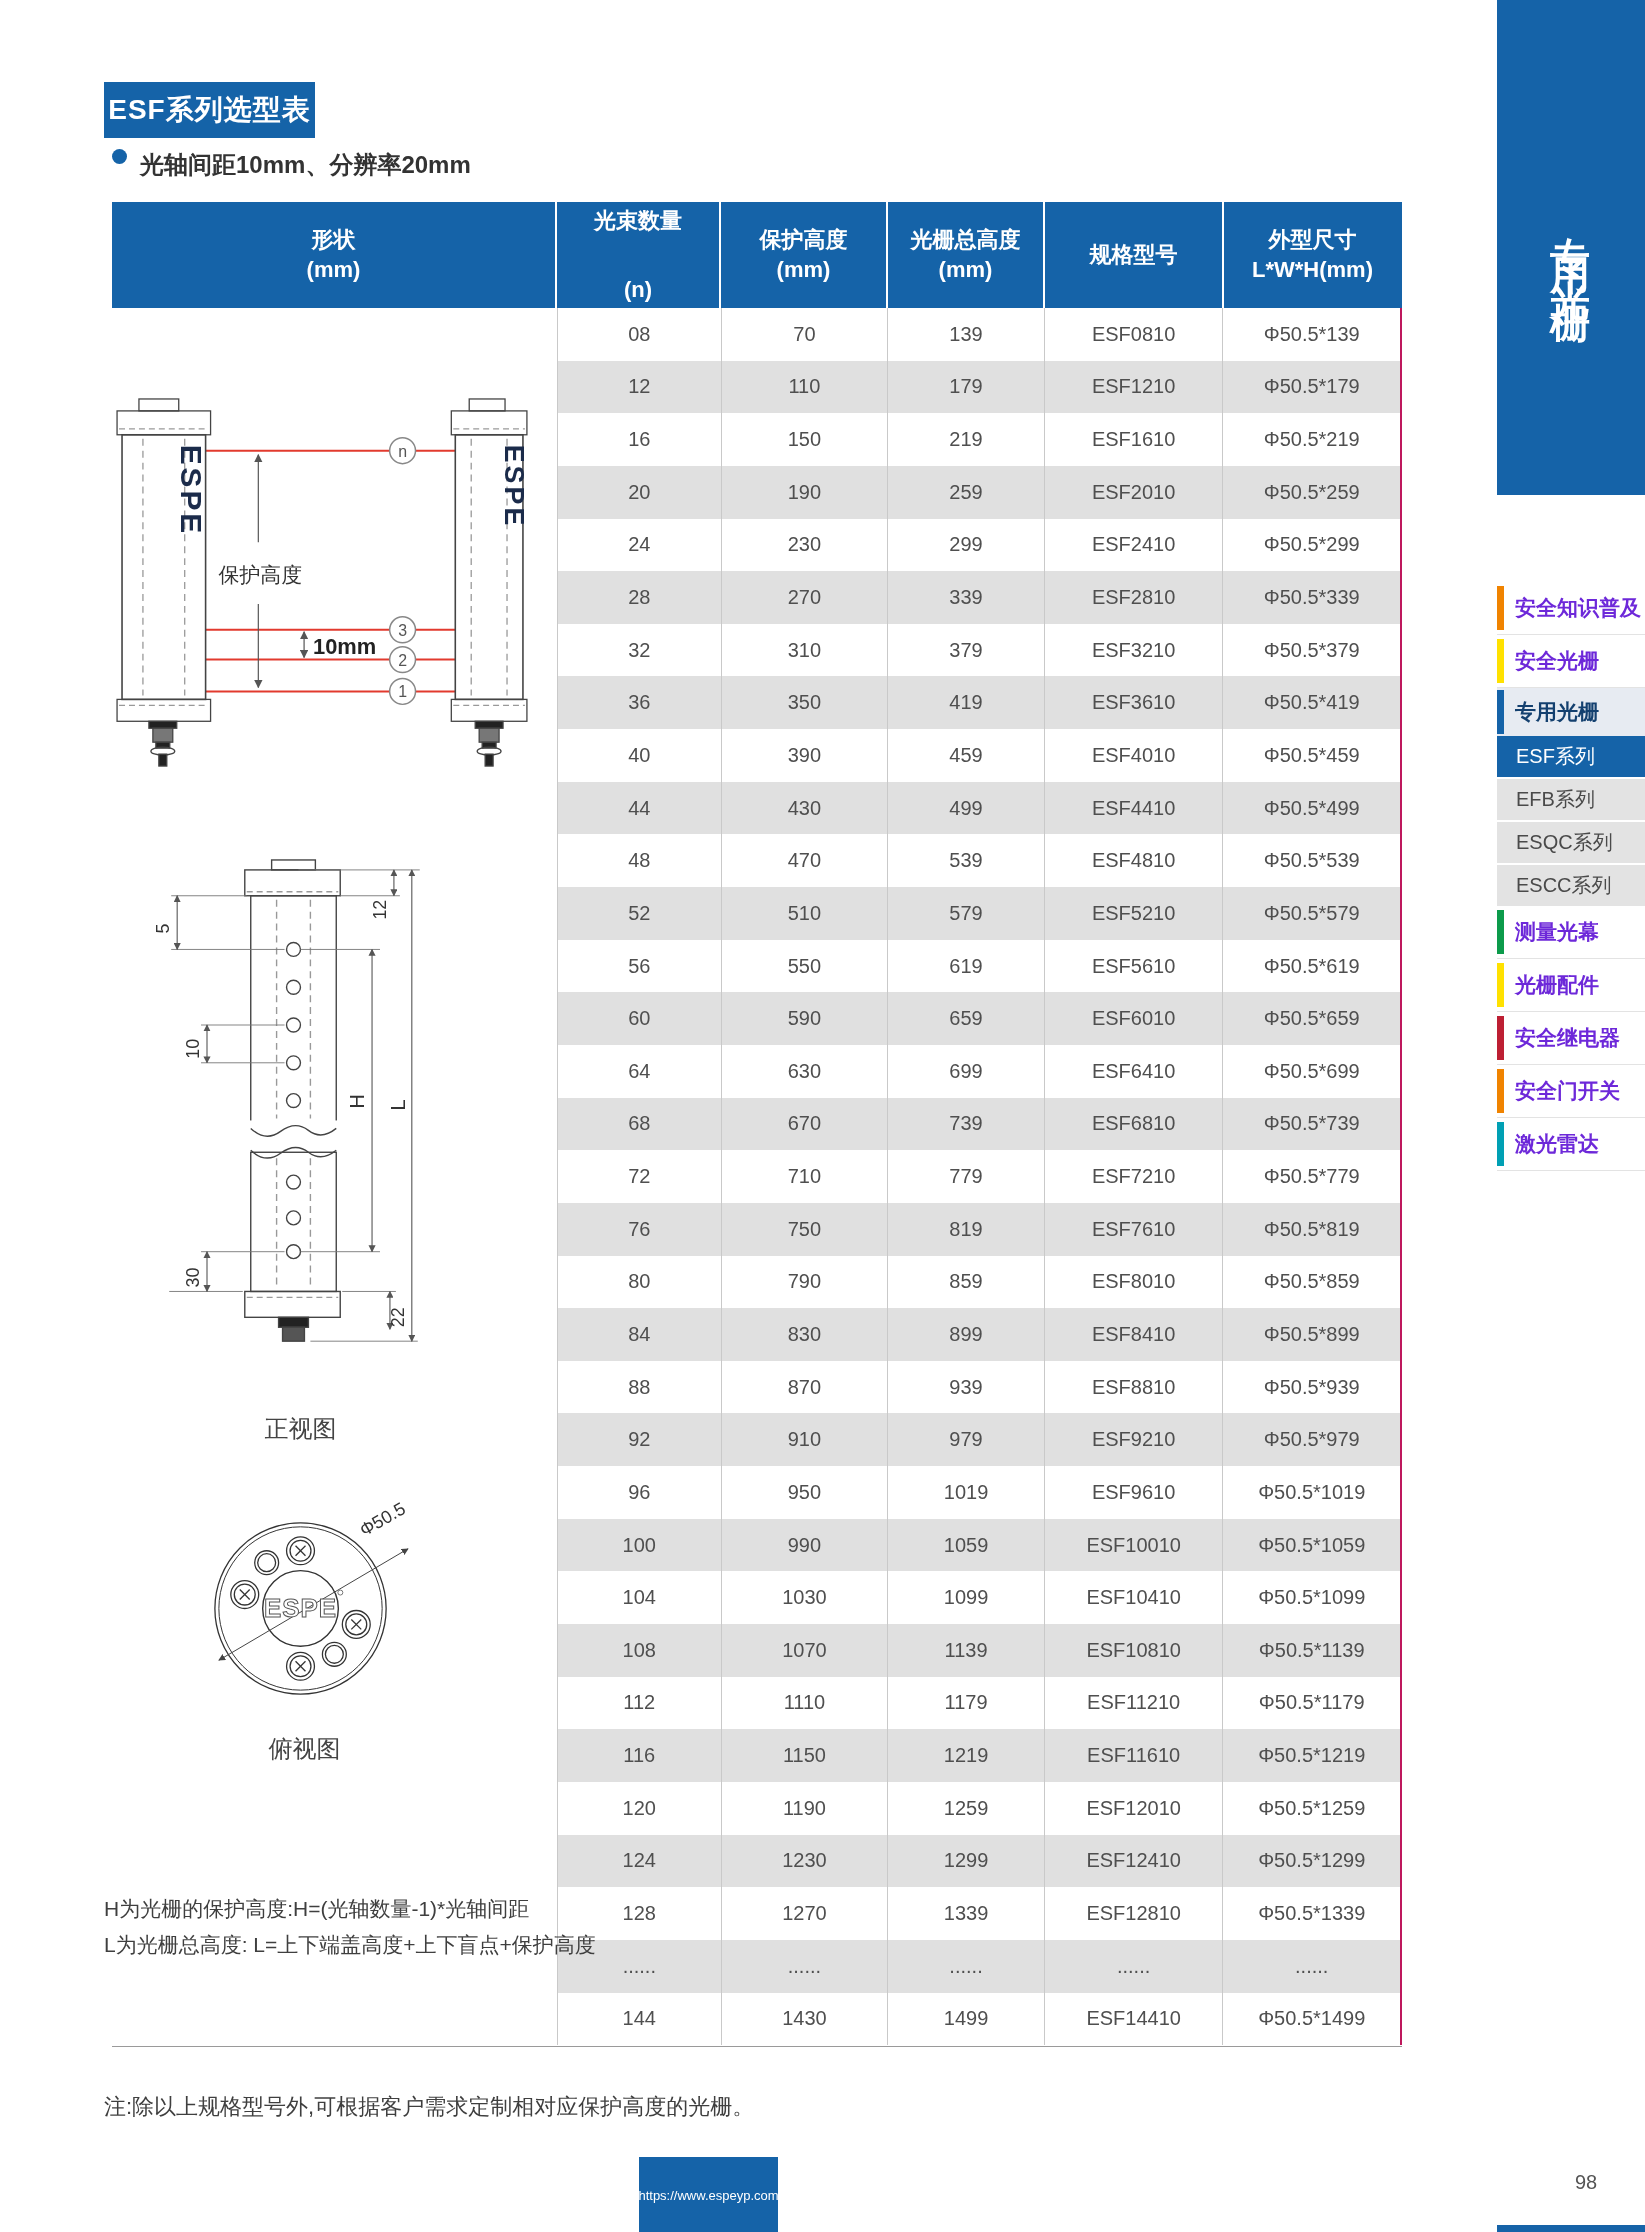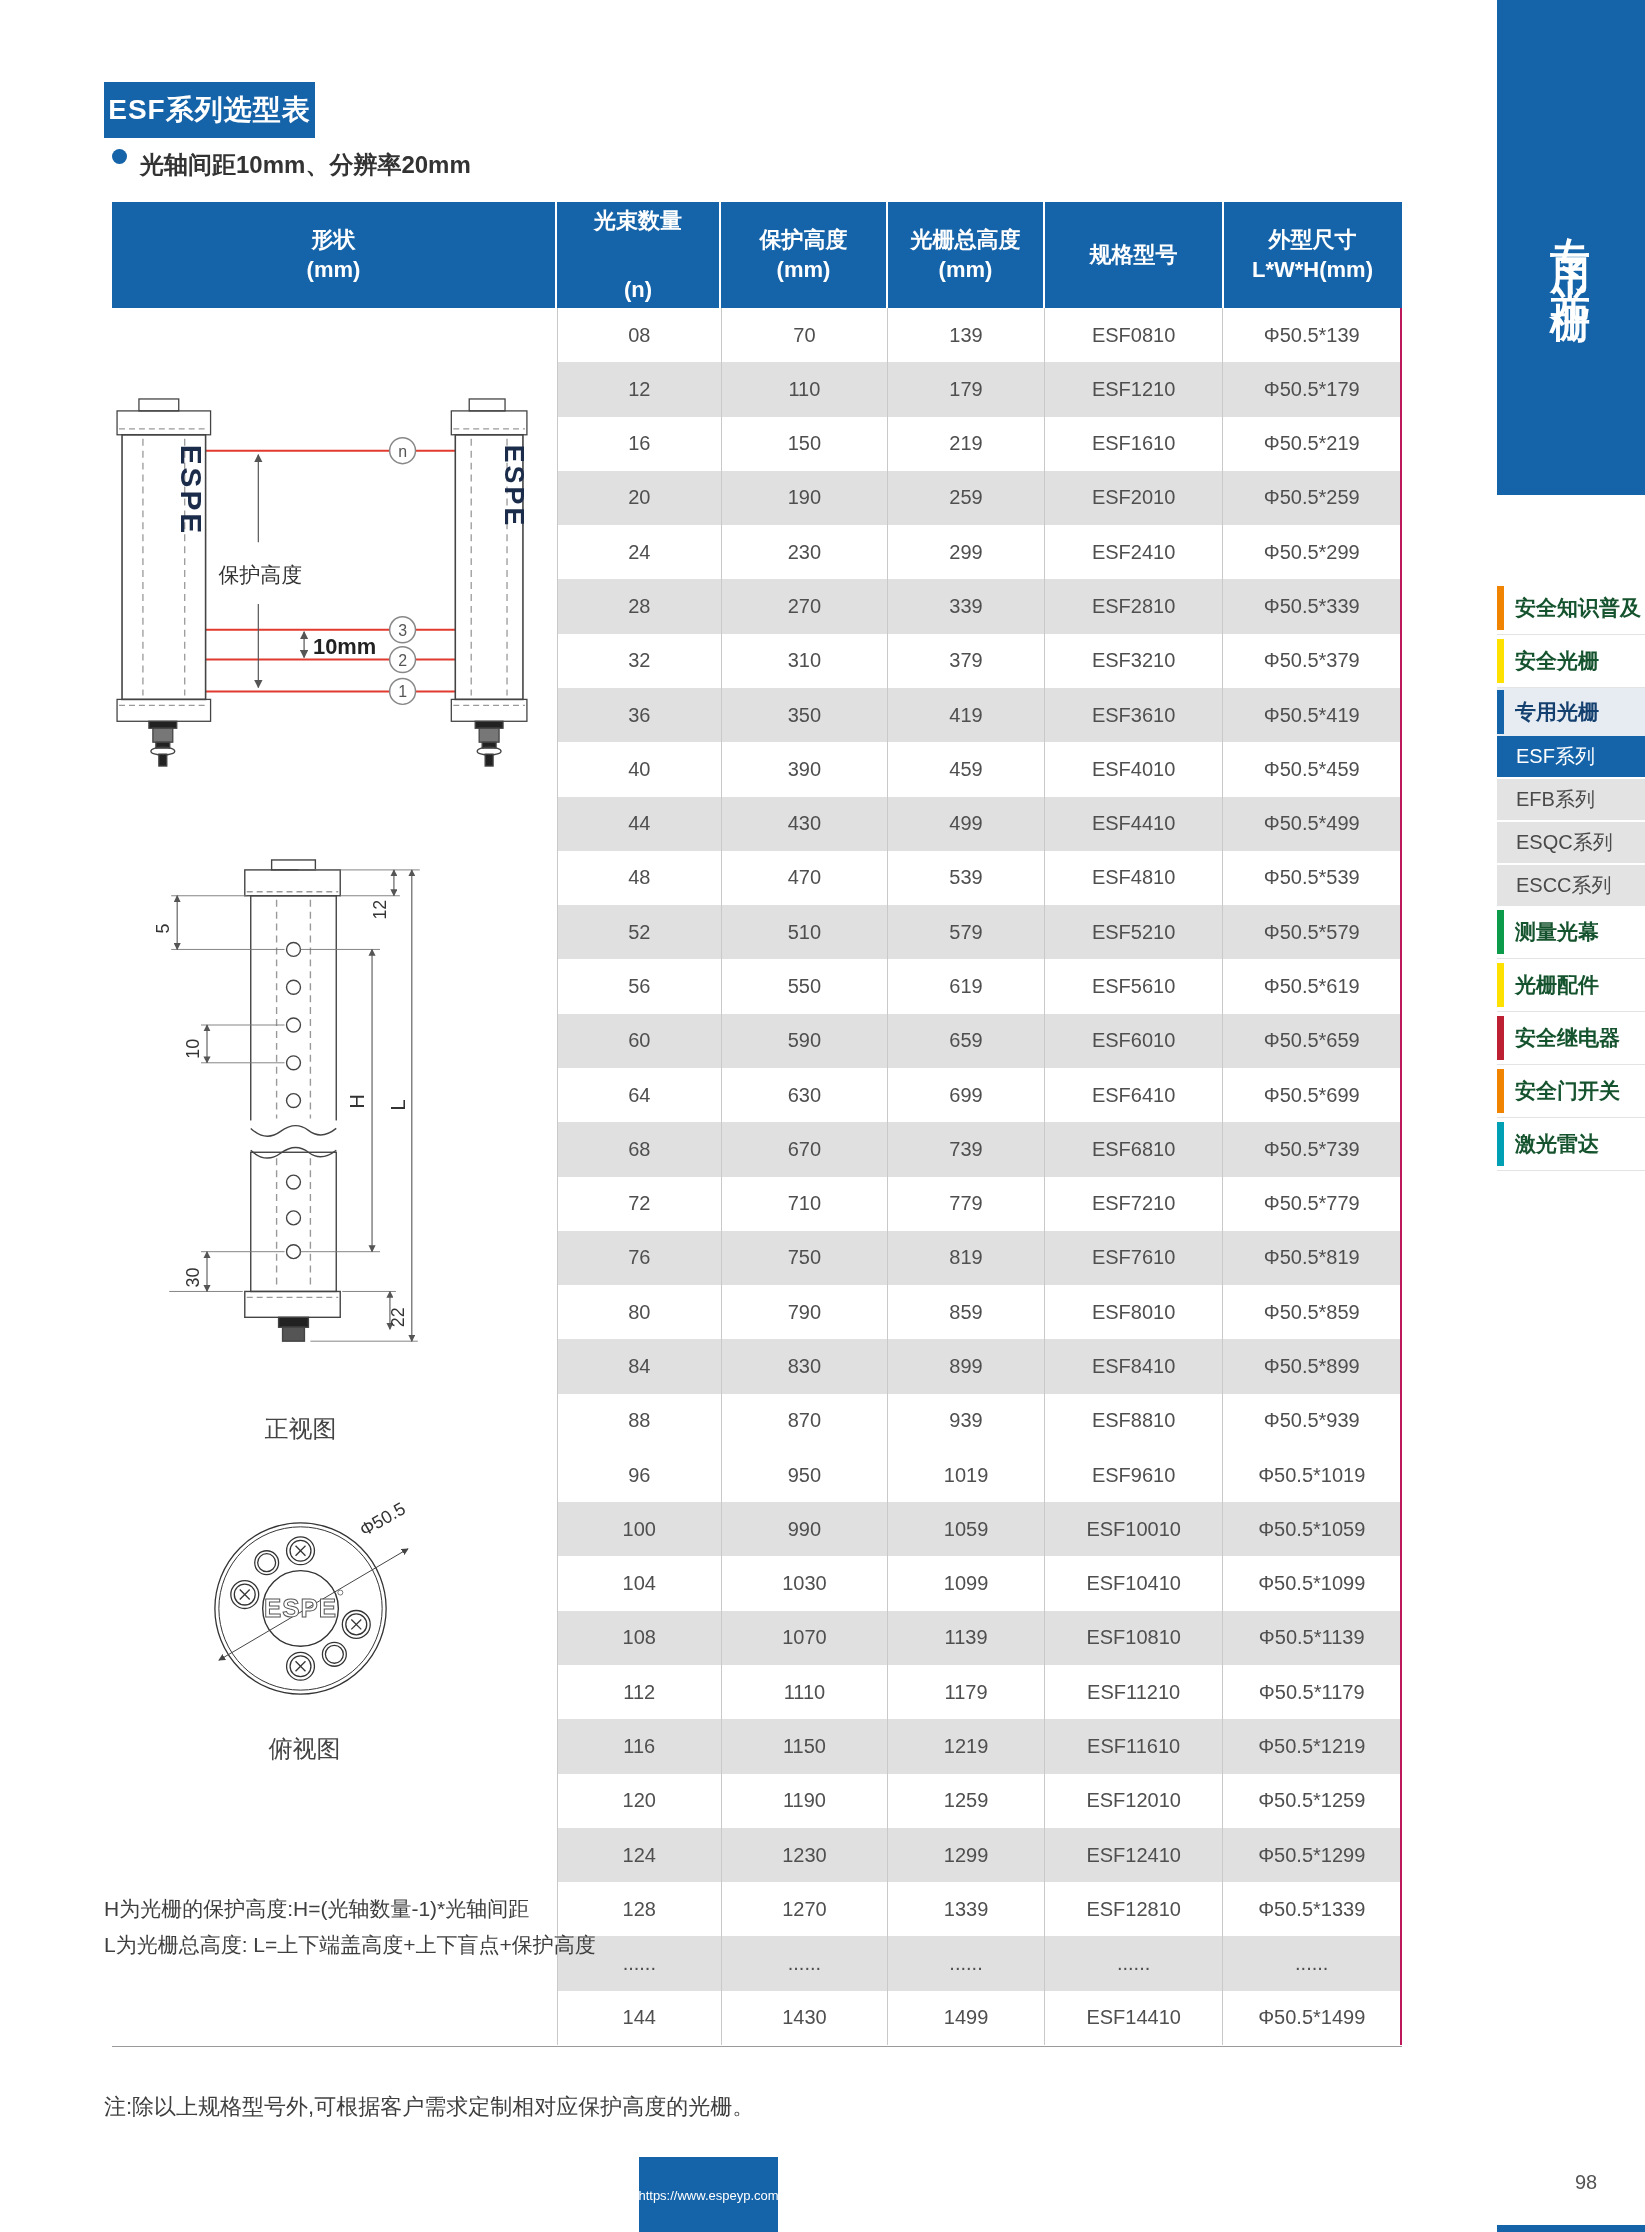--- a/index.html
+++ b/index.html
@@ -44,21 +44,21 @@
   .page-num{position:absolute;left:1575px;top:2171px;font-size:20px;color:#555;}
 
   
   .side-banner{position:absolute;left:1497px;top:0;width:148px;height:495px;background:#1563a8;
                display:flex;align-items:center;justify-content:center;}
   .side-banner span{writing-mode:vertical-rl;text-orientation:upright;color:#fff;font-size:40px;
                     font-weight:bold;letter-spacing:22px;}
   .side-menu{position:absolute;left:1497px;top:582px;width:148px;display:flex;flex-direction:column;}
   .mitem{height:53px;display:flex;align-items:center;border-bottom:1px solid #e3e3e3;box-sizing:border-box;background:#fff;cursor:pointer;}
   .mitem .bar{width:7px;height:44px;margin-right:11px;flex:0 0 auto;}
-  .mitem .lbl{font-size:21px;font-weight:bold;color:#14532d;}
+  .mitem .lbl{font-size:21px;font-weight:bold;color:#6d28d9;}
   .mitem.active{background:#e7ebf2;height:48px;border-bottom:none;}
   .mitem.active .lbl{color:#14406f;}
   .sitem{height:41px;margin-top:2px;background:#e3e3e3;display:flex;align-items:center;padding-left:19px;
          box-sizing:border-box;font-size:20px;color:#4a4a4a;cursor:pointer;}
   .sitem.selected{background:#1563a8;color:#fff;margin-top:0;}
   .side-strip{position:absolute;left:1497px;top:2225px;width:148px;height:8px;background:#1563a8;}
 
   svg text{font-family:"Liberation Sans","DejaVu Sans",sans-serif;}
 </style>
 </head>
@@ -240,20 +240,27 @@
           <div class="tcell c2">899</div>
           <div class="tcell c3">ESF8410</div>
           <div class="tcell c4">Φ50.5*899</div>
         </div>
         <div class="trow">
           <div class="tcell c0">88</div>
           <div class="tcell c1">870</div>
           <div class="tcell c2">939</div>
           <div class="tcell c3">ESF8810</div>
           <div class="tcell c4">Φ50.5*939</div>
+        </div>
+        <div class="trow alt">
+          <div class="tcell c0">92</div>
+          <div class="tcell c1">910</div>
+          <div class="tcell c2">979</div>
+          <div class="tcell c3">ESF9210</div>
+          <div class="tcell c4">Φ50.5*979</div>
         </div>
         <div class="trow">
           <div class="tcell c0">96</div>
           <div class="tcell c1">950</div>
           <div class="tcell c2">1019</div>
           <div class="tcell c3">ESF9610</div>
           <div class="tcell c4">Φ50.5*1019</div>
         </div>
         <div class="trow alt">
           <div class="tcell c0">100</div>

